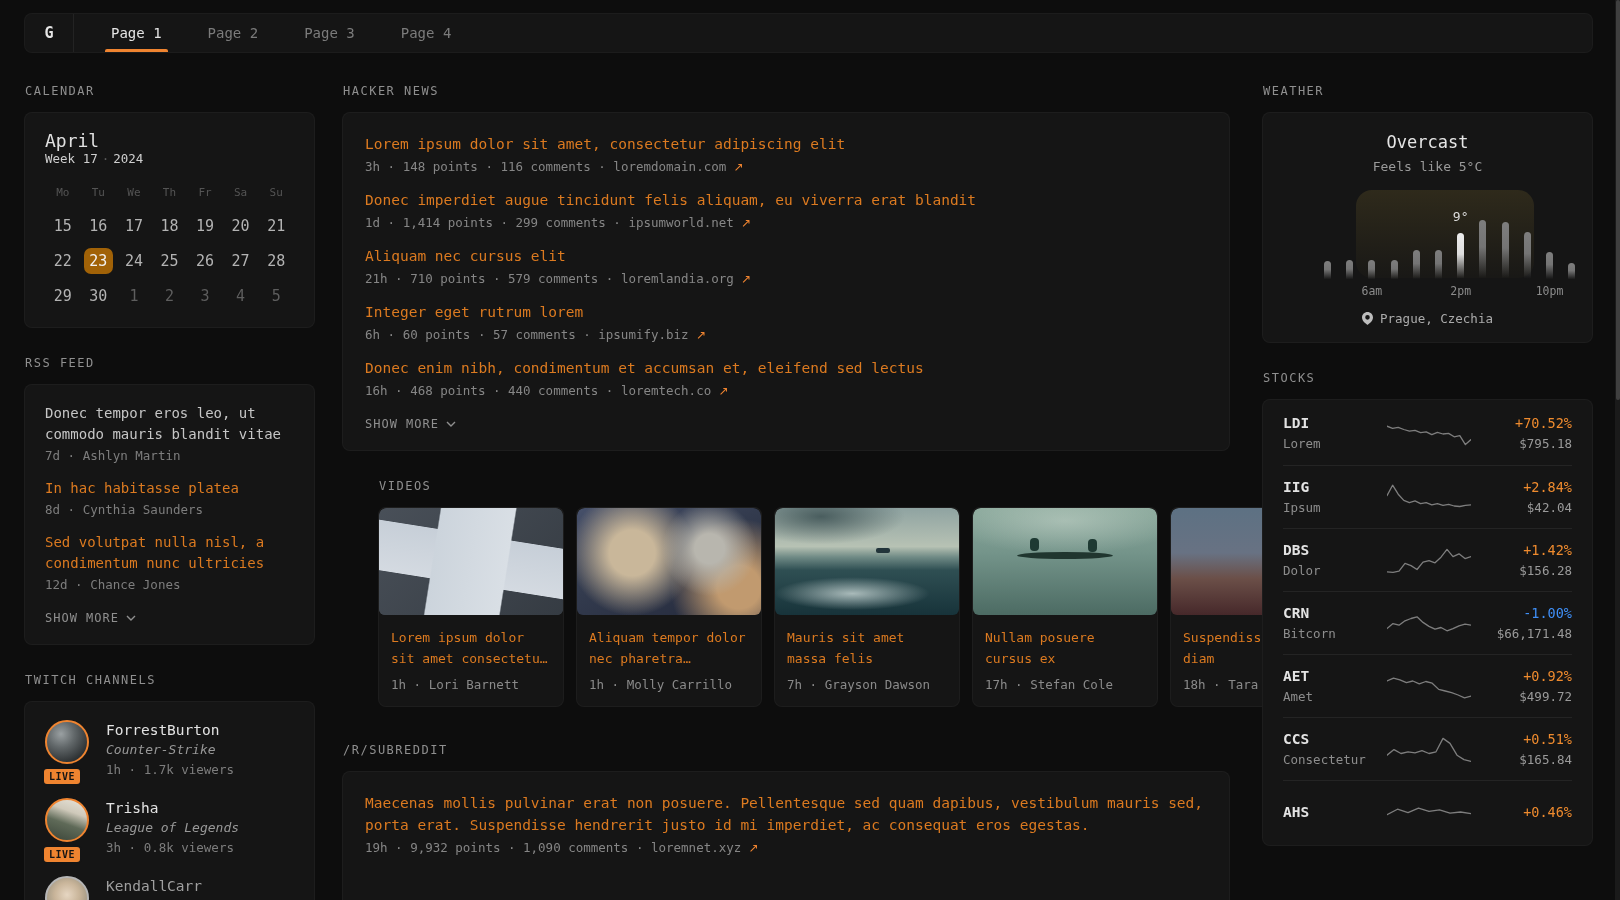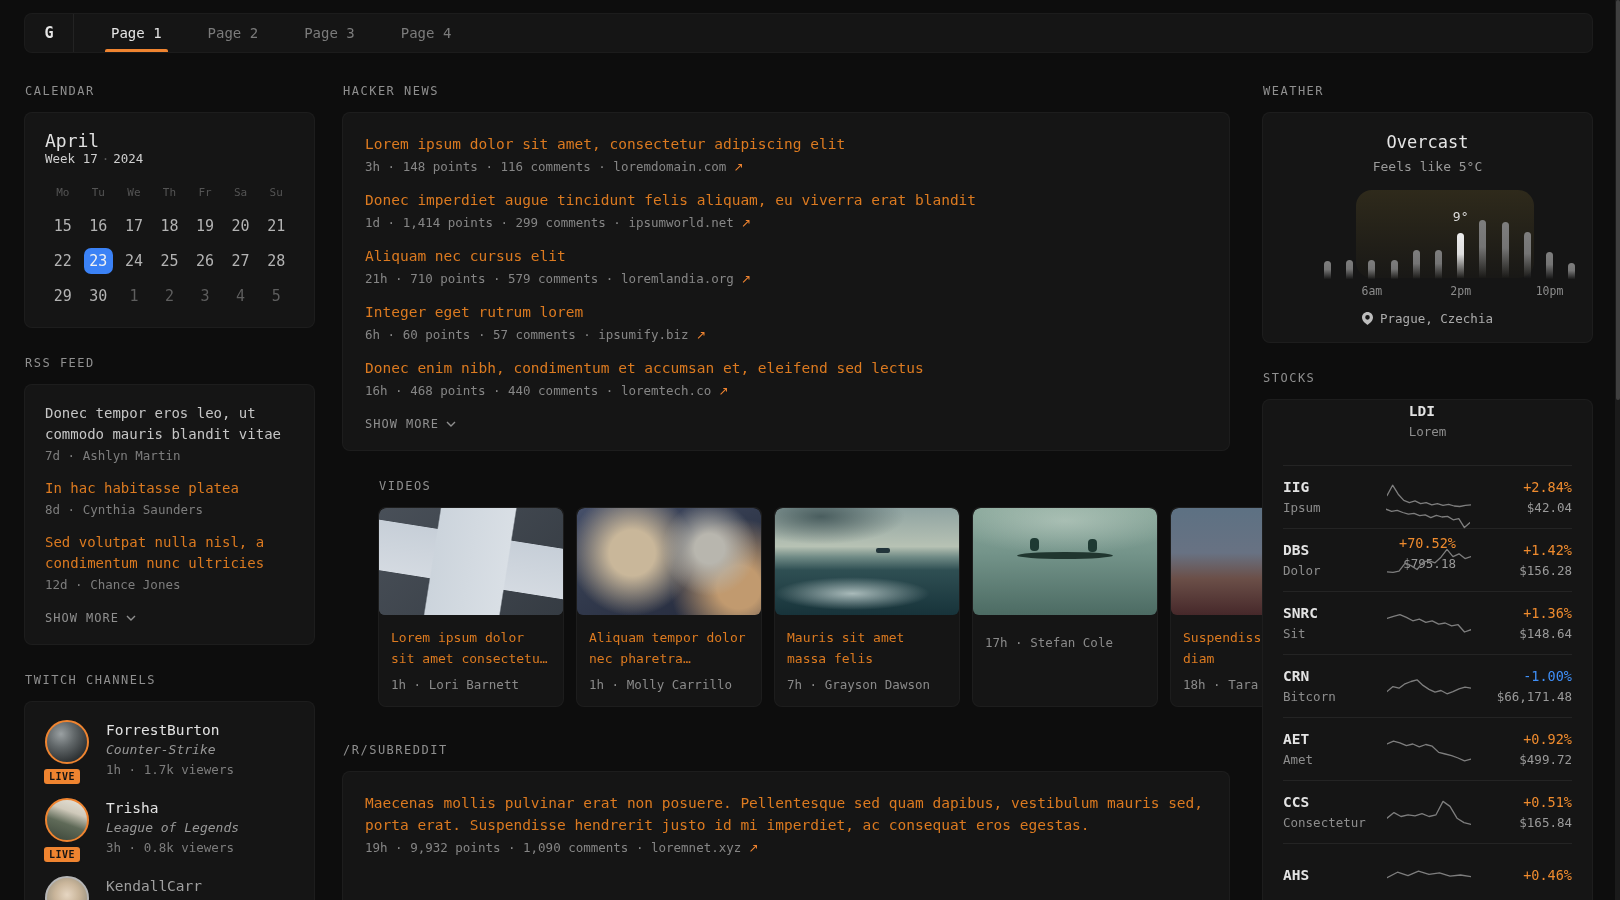--- a/index.html
+++ b/index.html
@@ -32,21 +32,21 @@
   
   .cal-card{padding:17px 20px 18px;}
   .cal-top{display:flex;justify-content:space-between;align-items:baseline;flex-direction:column;}
   .cal-month{font-size:18px;color:#e0e0e0;}
   .cal-week{font-size:12.5px;color:#cfcfcf;}
   .cal-week .sep{color:#5a5a5a;padding:0 4px;}
   .cal-grid{display:grid;grid-template-columns:repeat(7,1fr);row-gap:9px;margin-top:16px;text-align:center;}
   .cal-wd{font-size:11px;color:#545454;line-height:22px;}
   .cal-day{font-size:15px;color:#b3b3b3;line-height:26px;height:26px;margin:0 3px;border-radius:7px;}
   .cal-day.muted{color:#5e5e5e;}
-  .cal-day.selected{background:#3b82f6;color:#f2f2f2;}
+  .cal-day.selected{background:#a16207;color:#f2f2f2;}
 
   
   .pad-card{padding:18px 20px 18px;}
   .rss-item{margin-bottom:15px;}
   .rss-title{display:block;font-size:14px;line-height:21px;color:var(--link);cursor:pointer;text-decoration:none;}
   .rss-title.read{color:#c6c6c6;}
   .small-meta{font-size:12.5px;color:#7d7d7d;margin-top:3px;}
   .show-more{display:inline-flex;align-items:center;gap:7px;font-size:12px;letter-spacing:1px;
              color:#8f8f8f;cursor:pointer;margin-top:4px;}
 
@@ -121,21 +121,21 @@
   .w-bar.current{background:linear-gradient(180deg,#ededed 0%,#dddddd 45%,rgba(221,221,221,0) 97%);}
   .w-temp{position:absolute;transform:translateX(-50%);font-size:13px;color:#dcdcdc;}
   .w-hours{position:relative;width:249px;height:16px;margin-left:41px;}
   .w-hour{position:absolute;transform:translateX(-50%);font-size:11.5px;color:#8c8c8c;top:2px;}
   .w-loc{display:flex;align-items:center;justify-content:center;gap:7px;margin-top:13px;
       font-size:12.5px;color:#ababab;}
 
   
   .stocks-card{padding:2px 20px;}
   .stock-row{display:flex;align-items:center;height:63px;border-top:1px solid #242424;}
-  .stock-row:first-child{border-top:none;flex-direction:column;}
+  .stock-row:first-child{border-top:none;}
   .st-left{flex:0 0 98px;}
   .st-ticker{font-size:14.5px;font-weight:bold;color:#e3e3e3;line-height:19px;}
   .st-name{font-size:12.5px;color:#8d8d8d;line-height:18px;margin-top:2px;}
   .st-spark{flex:1;display:flex;justify-content:center;align-items:center;}
   .st-right{flex:0 0 96px;text-align:right;}
   .st-change{font-size:13.5px;color:var(--up);line-height:19px;}
   .st-change.down{color:var(--down);}
   .st-price{font-size:12.5px;color:#9a9a9a;line-height:18px;margin-top:2px;}
 
   
@@ -323,20 +323,21 @@
           <div class="video-card">
        <div class="thumb thumb-sea"></div>
        <div class="vid-text">
          <div class="vid-title">Mauris sit amet<br>massa felis</div>
          <div class="vid-meta">7h · Grayson Dawson</div>
        </div>
      </div>
           <div class="video-card">
        <div class="thumb thumb-canoe"></div>
        <div class="vid-text">
+         <div class="vid-title">Nullam posuere<br>cursus ex</div>
          <div class="vid-meta">17h · Stefan Cole</div>
        </div>
      </div>
           <div class="video-card">
        <div class="thumb thumb-mist"></div>
        <div class="vid-text">
          <div class="vid-title">Suspendisse<br>diam</div>
          <div class="vid-meta">18h · Tara</div>
        </div>
      </div>
@@ -435,35 +436,20 @@
                 <polyline points="0.0,28.8 6.0,29.3 12.0,28.2 18.0,20.4 24.0,22.6 30.0,26.5 36.0,19.2 42.0,17.6 48.0,19.8 54.0,14.2 60.0,6.4 66.0,13.6 72.0,10.8 78.0,15.6 84.0,13.6" fill="none" stroke="#7e7e7e" stroke-width="1.3" stroke-linejoin="round" stroke-linecap="round"></polyline>
               </svg>
             </div>
        <div class="st-right">
          <div class="st-change">+1.42%</div>
          <div class="st-price">$156.28</div>
        </div>
      </div>
           <div class="stock-row">
        <div class="st-left">
-         <div class="st-ticker">SNRC</div>
-         <div class="st-name">Sit</div>
-       </div>
-       <div class="st-spark">
-              <svg width="84" height="34" viewBox="0 0 84 34">
-                <polyline points="0.0,12.5 6.5,10.3 12.9,8.6 19.4,11.4 25.8,14.8 32.3,13.1 38.8,16.4 45.2,14.8 51.7,18.1 58.2,17.0 64.6,19.8 71.1,18.7 77.5,26.0 84.0,23.7" fill="none" stroke="#7e7e7e" stroke-width="1.3" stroke-linejoin="round" stroke-linecap="round"></polyline>
-              </svg>
-            </div>
-       <div class="st-right">
-         <div class="st-change">+1.36%</div>
-         <div class="st-price">$148.64</div>
-       </div>
-     </div>
-          <div class="stock-row">
-       <div class="st-left">
          <div class="st-ticker">CRN</div>
          <div class="st-name">Bitcorn</div>
        </div>
        <div class="st-spark">
               <svg width="84" height="34" viewBox="0 0 84 34">
                 <polyline points="0.0,22.6 6.0,17.6 12.0,19.2 18.0,14.8 24.0,12.5 30.0,10.8 36.0,16.4 42.0,20.4 48.0,23.2 54.0,21.5 60.0,24.8 66.0,22.6 72.0,19.8 78.0,18.1 84.0,19.2" fill="none" stroke="#7e7e7e" stroke-width="1.3" stroke-linejoin="round" stroke-linecap="round"></polyline>
               </svg>
             </div>
        <div class="st-right">
          <div class="st-change down">-1.00%</div>

